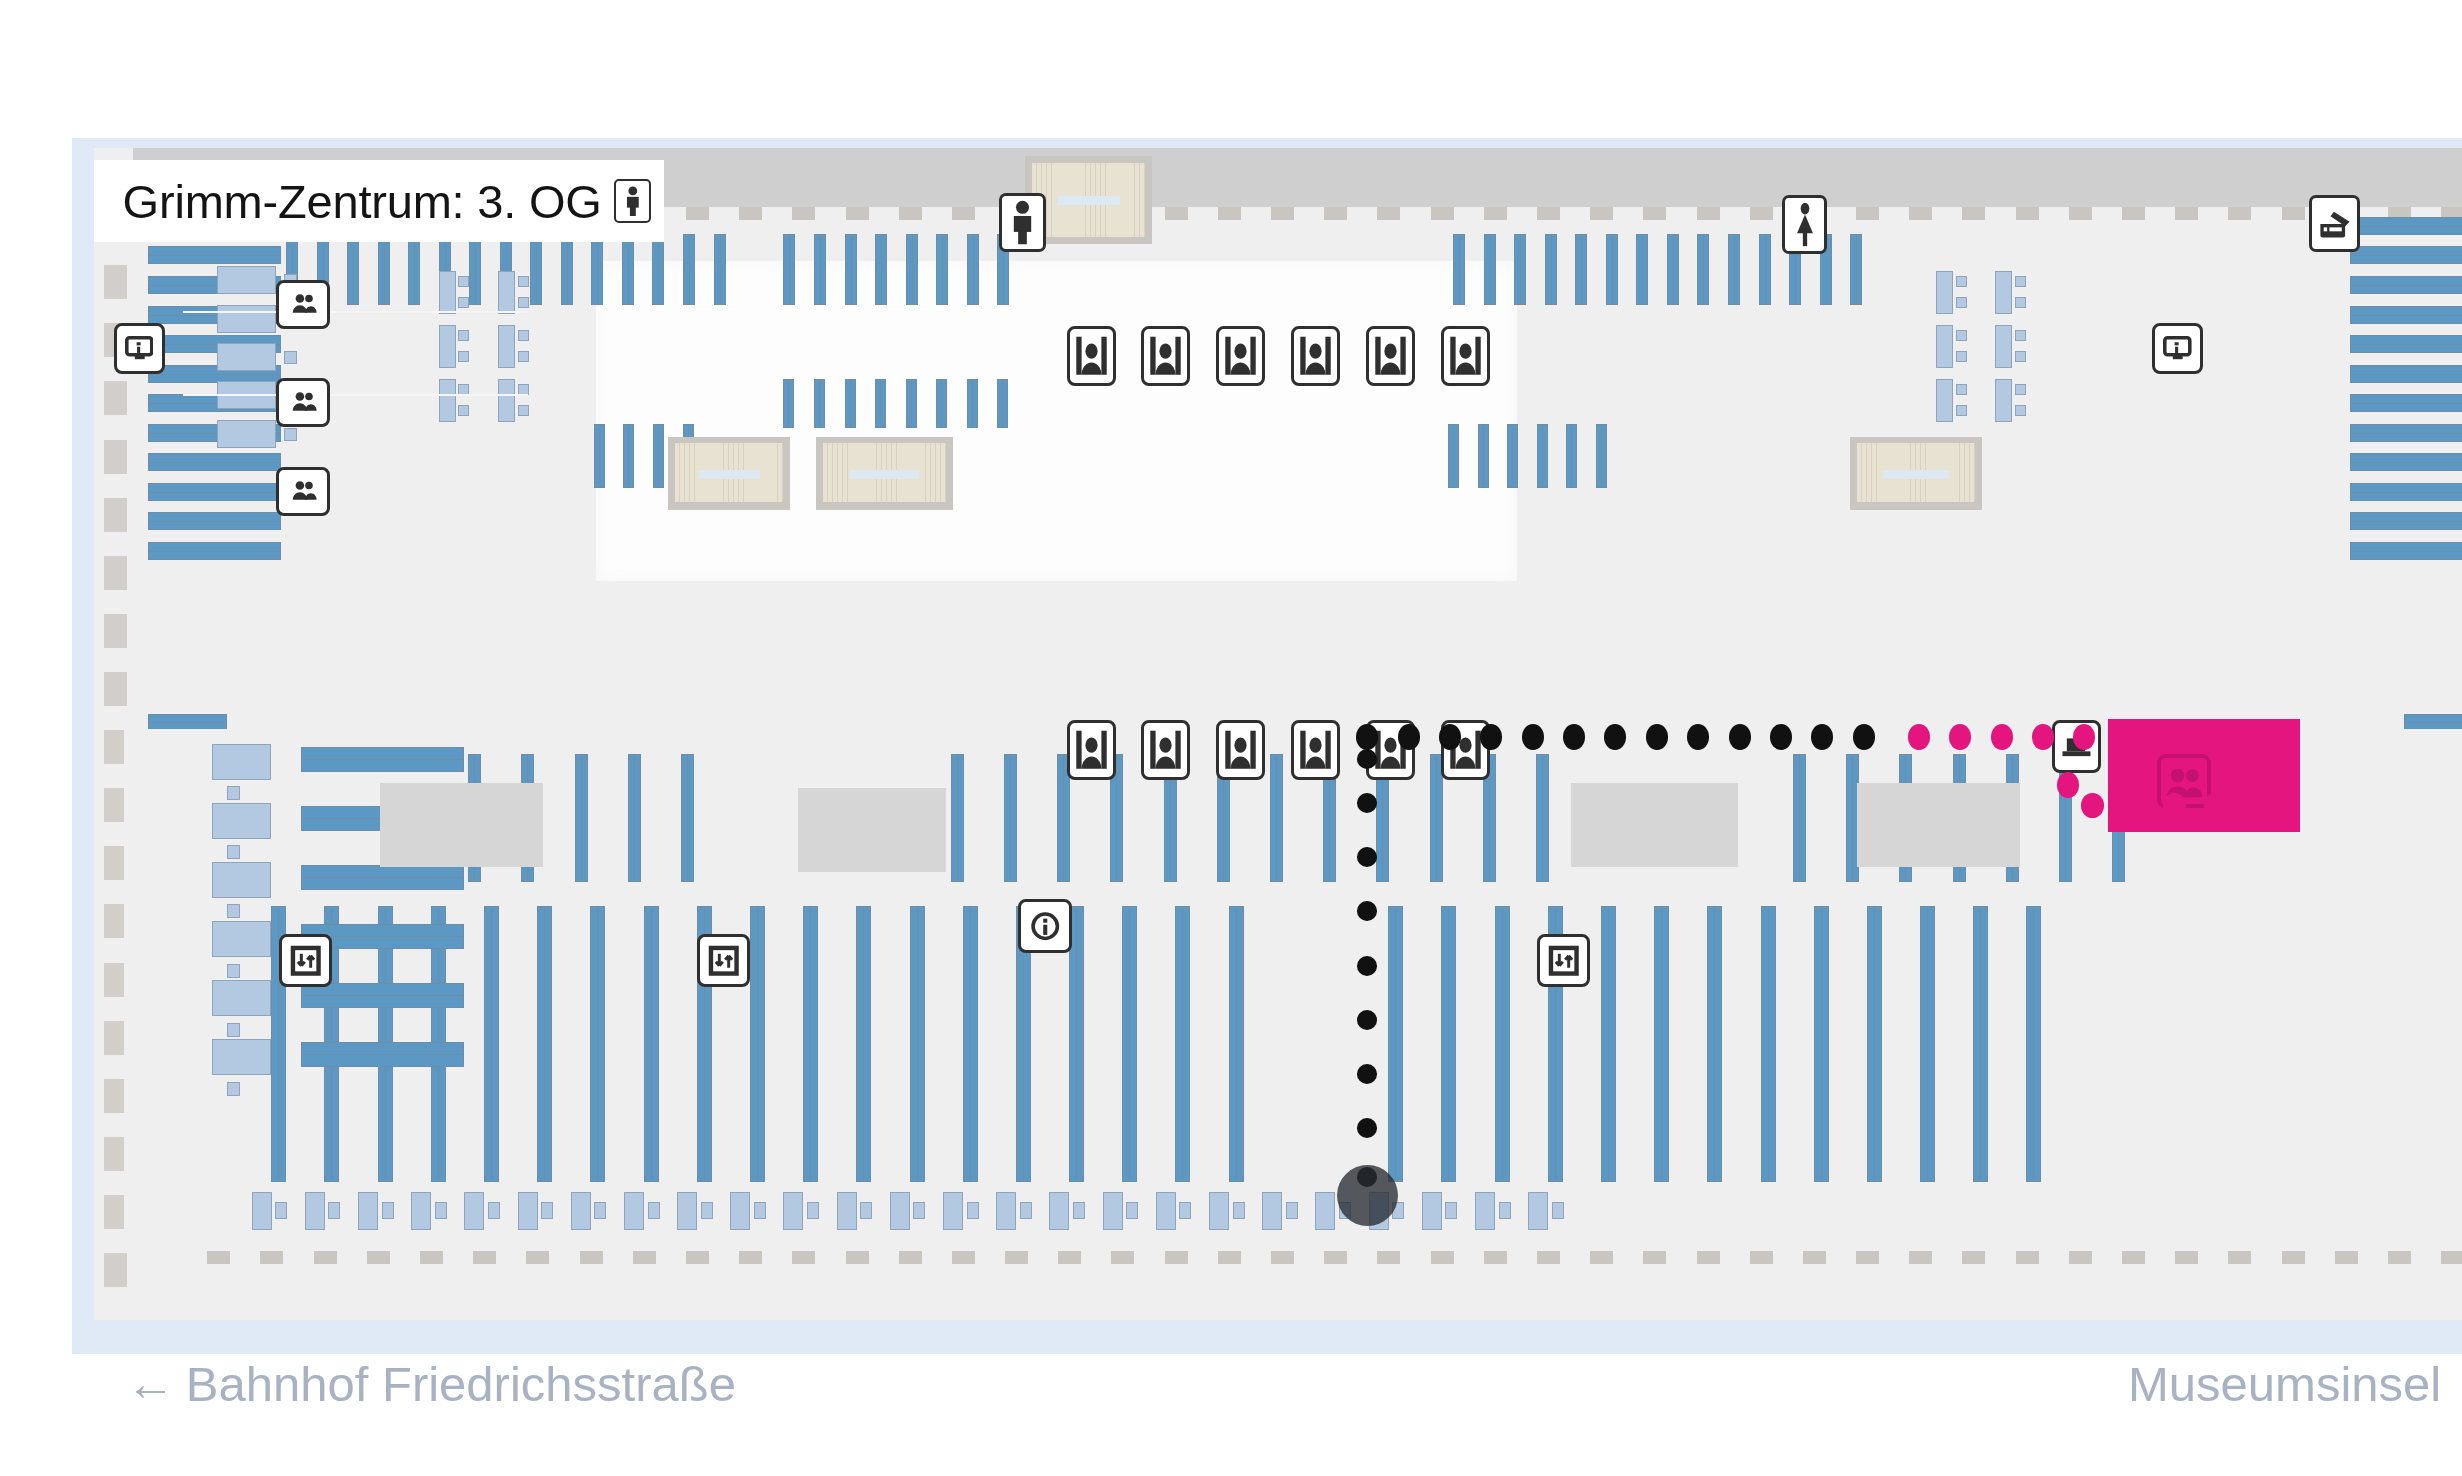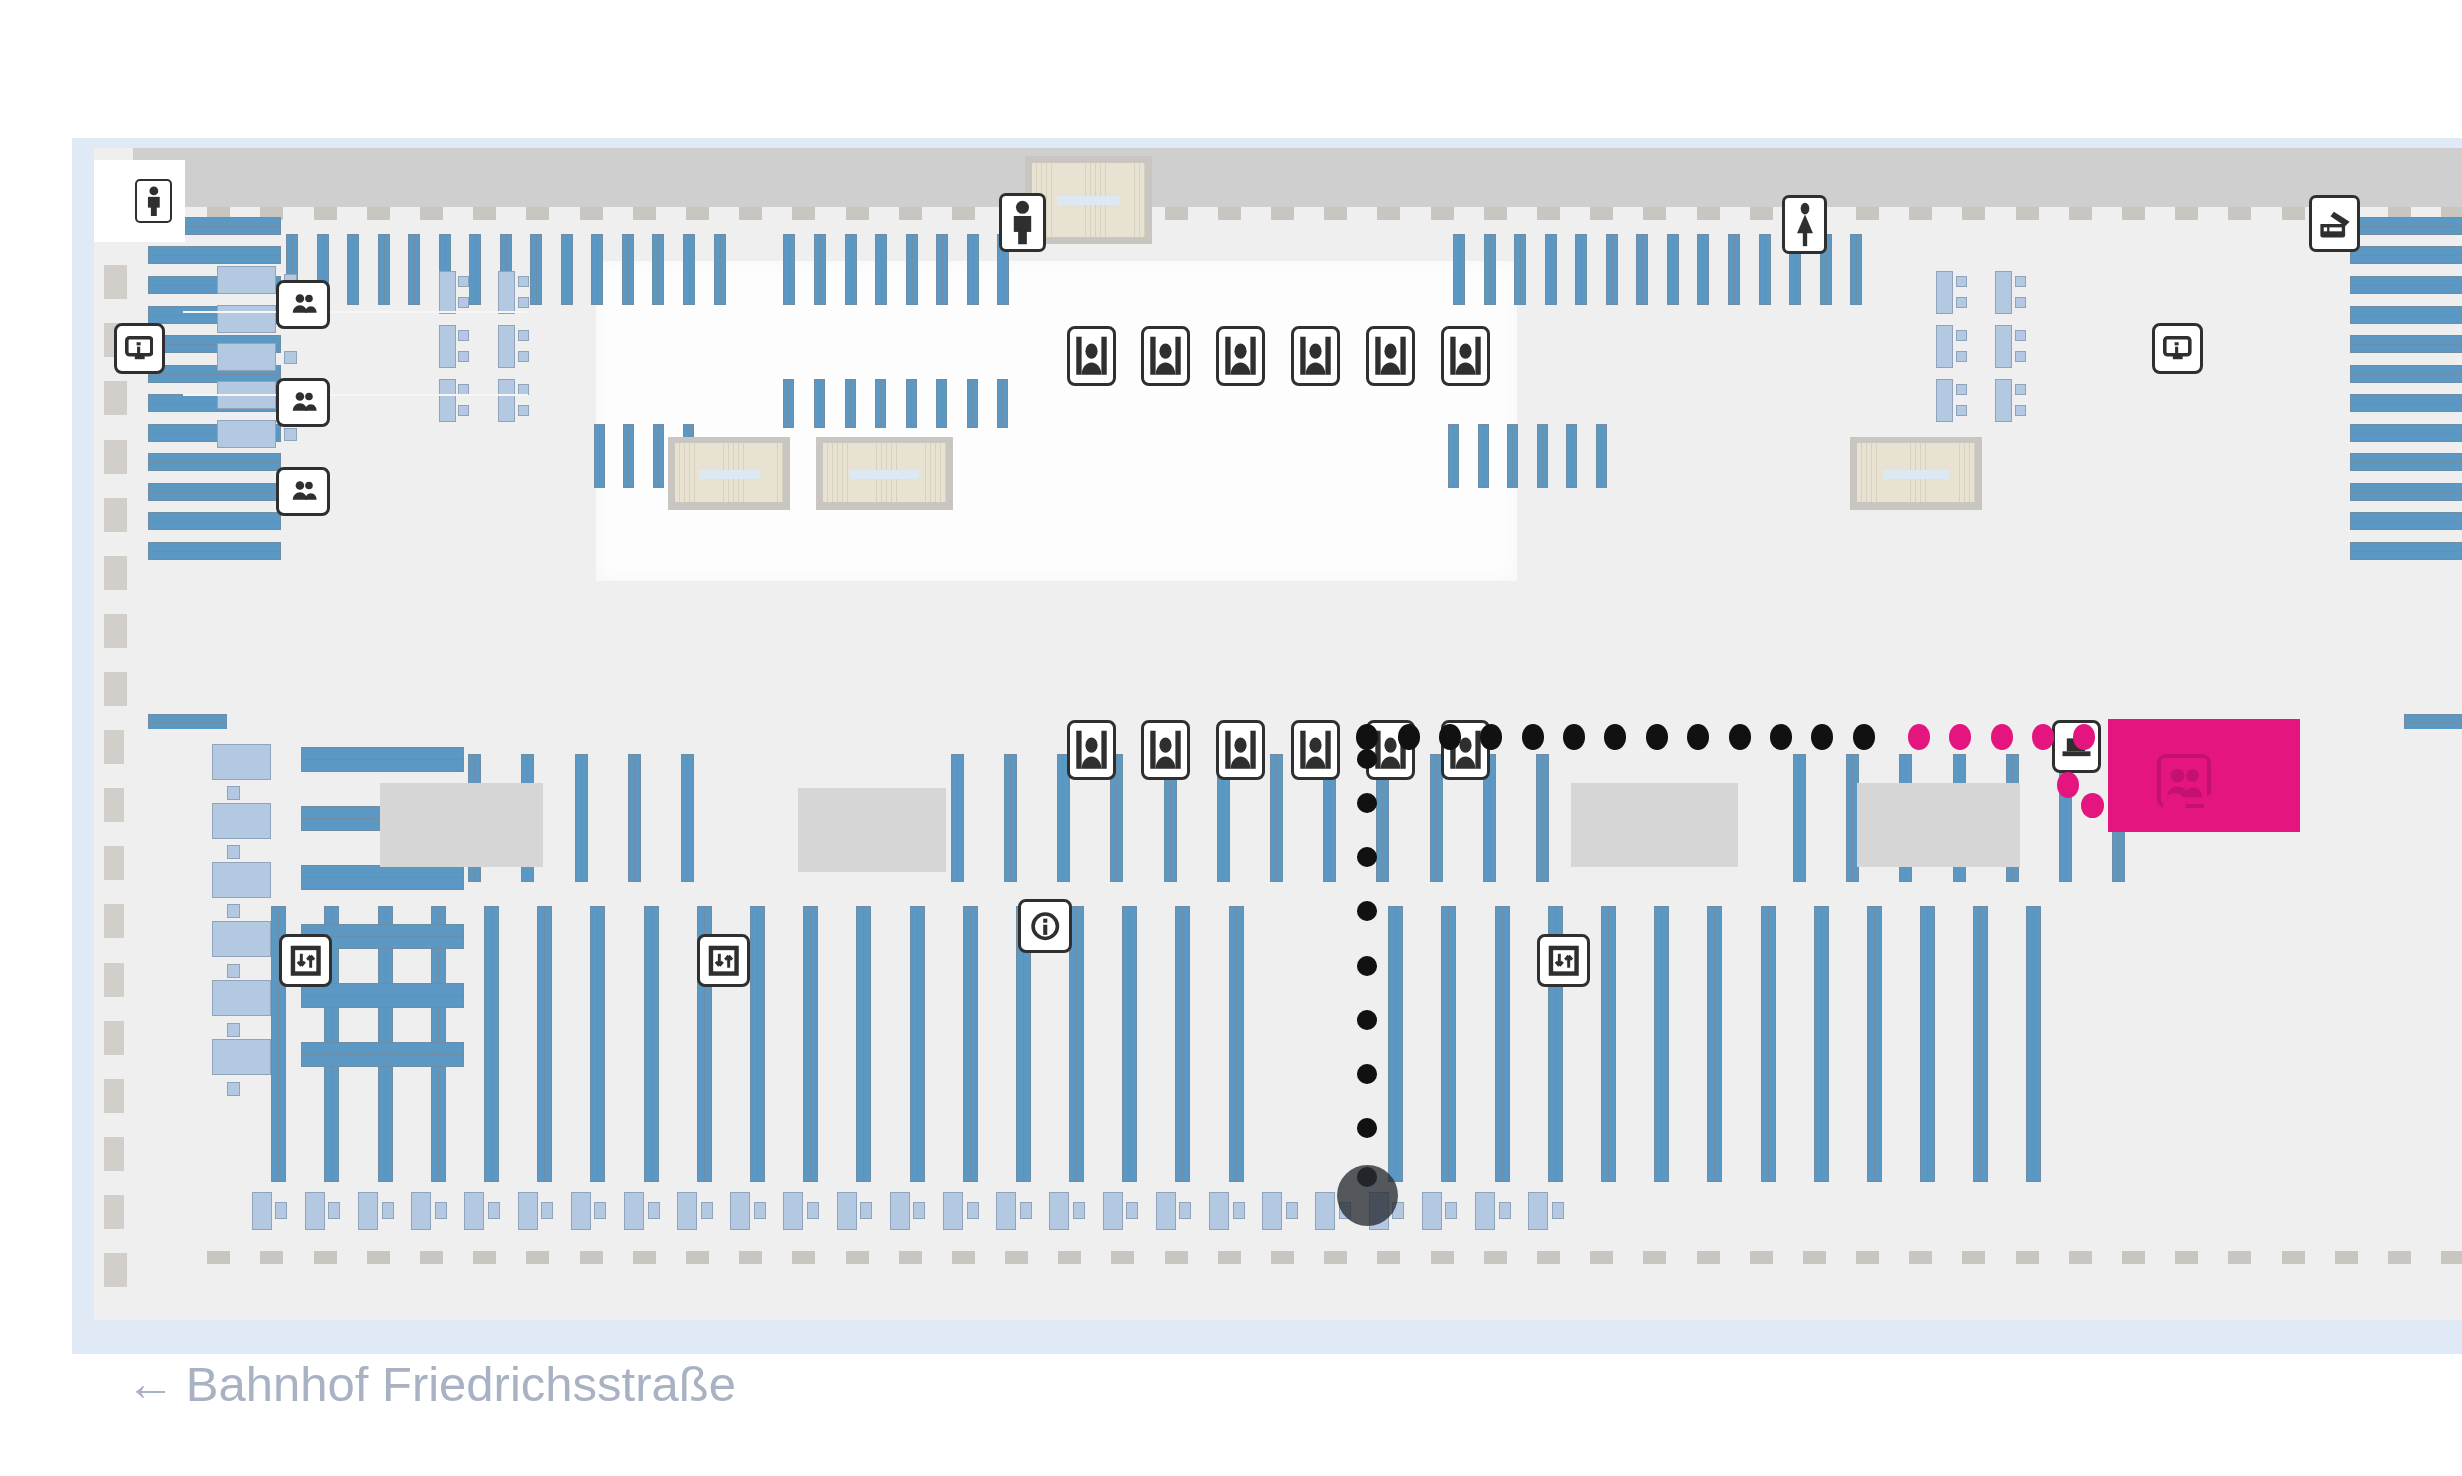--- a/index.html
+++ b/index.html
@@ -770,34 +770,36 @@
         <div class="dot dot-pink" style="left: 2069px; top: 645px; width: 22.7px; height: 24.6px;"></div>
         <div class="dot dot-pink" style="left: 2110px; top: 645px; width: 22.7px; height: 24.6px;"></div>
         <div class="dot dot-pink" style="left: 2151px; top: 645px; width: 22.7px; height: 24.6px;"></div>
         <div class="dest-arrow" style="left: 2127px; top: 569px; width: 74px; height: 69px; position: absolute; z-index: 50;"><svg width="74" height="69" viewBox="0 0 150 140">
             <path d="M75 4 L146 120 Q120 132 104 118 Q90 104 75 118 Q60 132 46 118 Q30 132 4 120 Z" fill="#e5157f"></path>
           </svg></div>
       </div>
   </div>
 
   <div id="title-plate">
+    <span class="ttl">Grimm-Zentrum: 3. OG</span>
     <span class="tbadge">
       <svg width="19.7" height="30.5" viewBox="0 0 40 62" aria-hidden="true">
         <circle cx="20" cy="10" r="9" fill="#2f2f2f"></circle>
         <path d="M8 22h24v22H8z" fill="#2f2f2f"></path>
         <path d="M14 42h12v20H14z" fill="#2f2f2f"></path>
       </svg>
     </span>
   </div>
 
 
   <div id="navbar">
     <div class="nav-item">
       <span class="arrow">←</span>
       <span>Bahnhof Friedrichsstraße</span>
     </div>
     <div class="nav-item">
+      <span>Museumsinsel</span>
       <span class="arrow">→</span>
     </div>
   </div>
 
 </div>
 
 
 </body></html>

